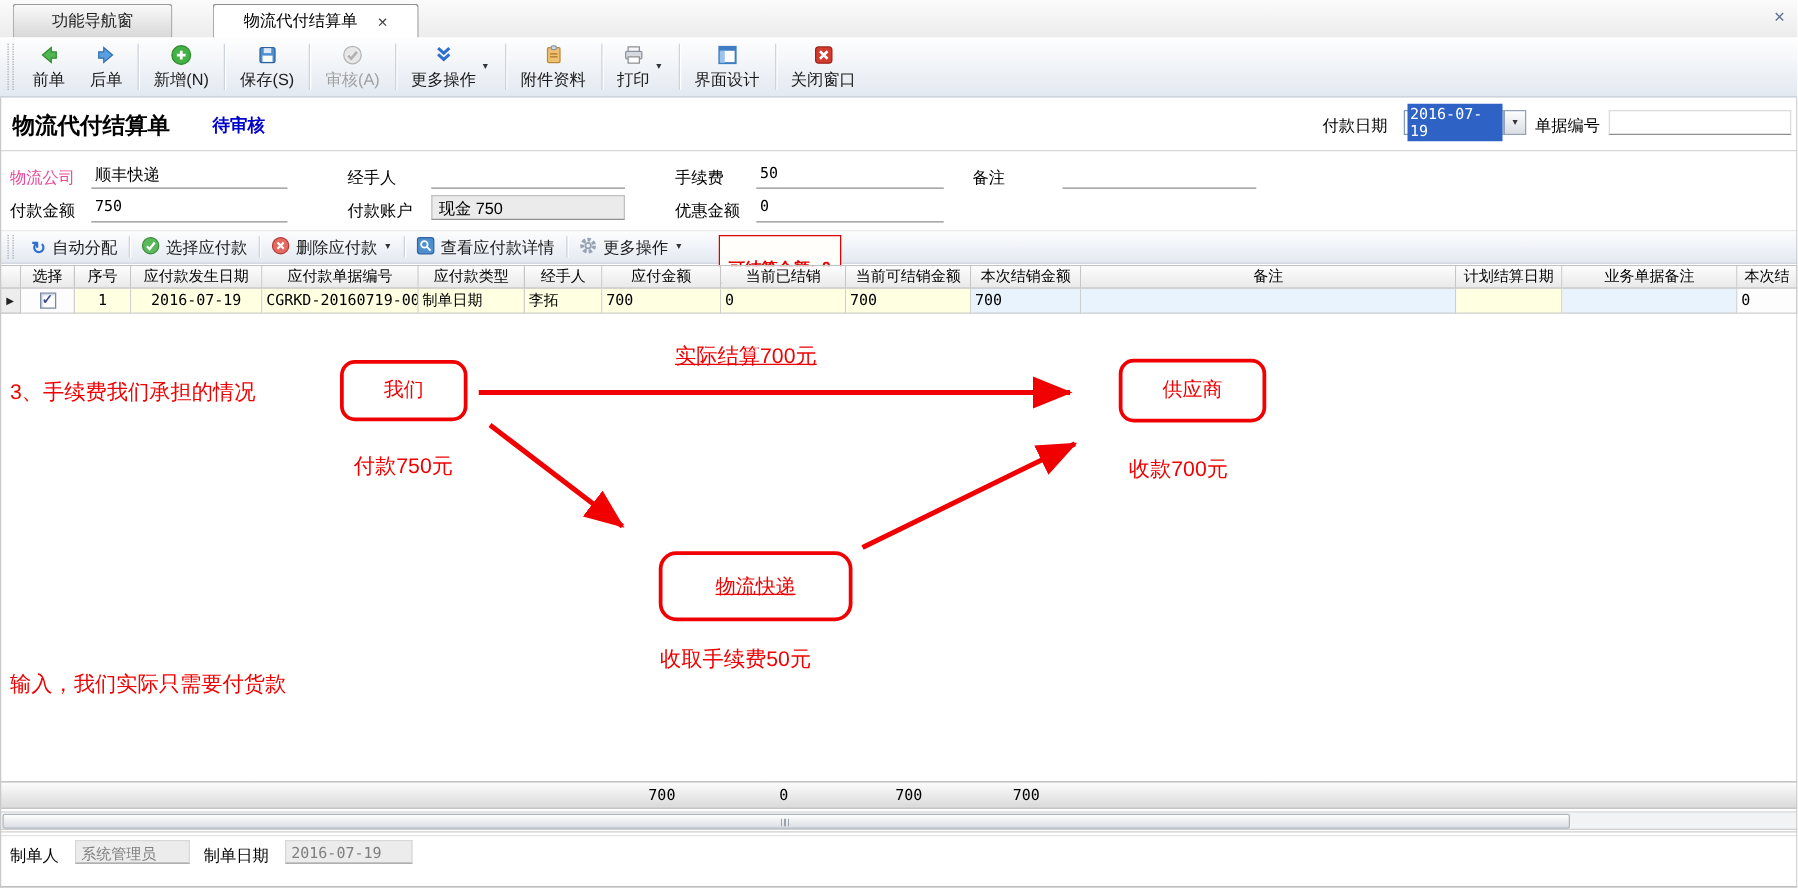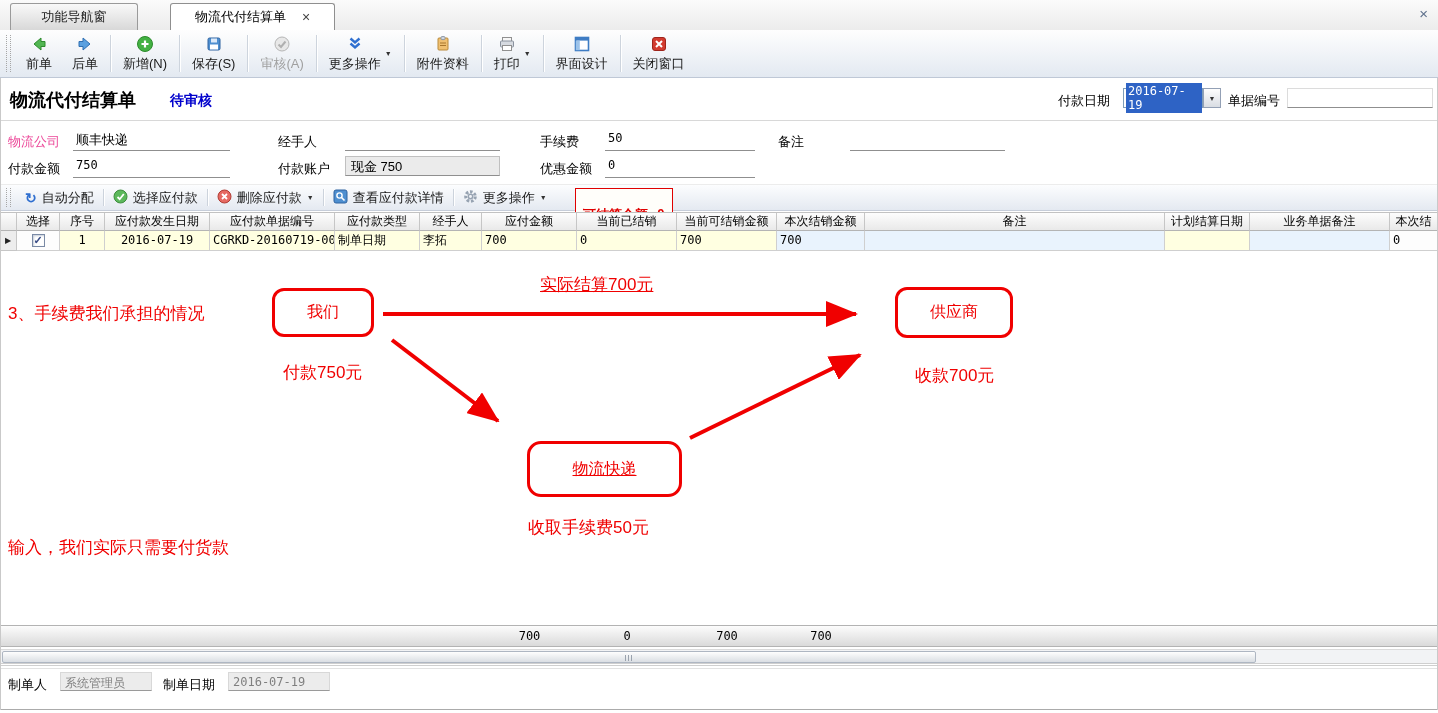--- a/index.html
+++ b/index.html
@@ -348,21 +348,21 @@
       </defs>
       <line x1="383" y1="62" x2="856" y2="62" stroke="#f00000" stroke-width="4" marker-end="url(#ah)"></line>
       <line x1="392" y1="88" x2="498" y2="169" stroke="#f00000" stroke-width="4" marker-end="url(#ah)"></line>
       <line x1="690" y1="186" x2="860" y2="103" stroke="#f00000" stroke-width="4" marker-end="url(#ah)"></line>
     </svg>
     <div class="dg-box" style="left:272px; top:36px; width:102px; height:49px;">我们</div>
     <div class="dg-box" style="left:895px; top:35px; width:118px; height:51px;">供应商</div>
     <div class="dg-box" style="left:527px; top:189px; width:155px; height:56px; border-radius:14px;text-decoration:underline;">物流快递</div>
     <div class="dg-text" style="left:540px; top:21px;text-decoration:underline;">实际结算700元</div>
     <div class="dg-text" style="left:283px; top:109px;">付款750元</div>
-    <div class="dg-text" style="left:903px; top:112px;margin-left:12px;">收款700元</div>
+    <div class="dg-text" style="left:903px; top:112px;">收款700元</div>
     <div class="dg-text" style="left:528px; top:264px;">收取手续费50元</div>
     <div class="dg-text" style="left:8px; top:50px;">3、手续费我们承担的情况</div>
     <div class="dg-text" style="left:8px; top:284px;">输入，我们实际只需要付货款</div>
   </div>
 
   <div class="totals">
     <div class="tot" style="left:482px; width:95px;">700</div>
     <div class="tot" style="left:577px; width:100px;">0</div>
     <div class="tot" style="left:677px; width:100px;">700</div>
     <div class="tot" style="left:777px; width:88px;">700</div>

